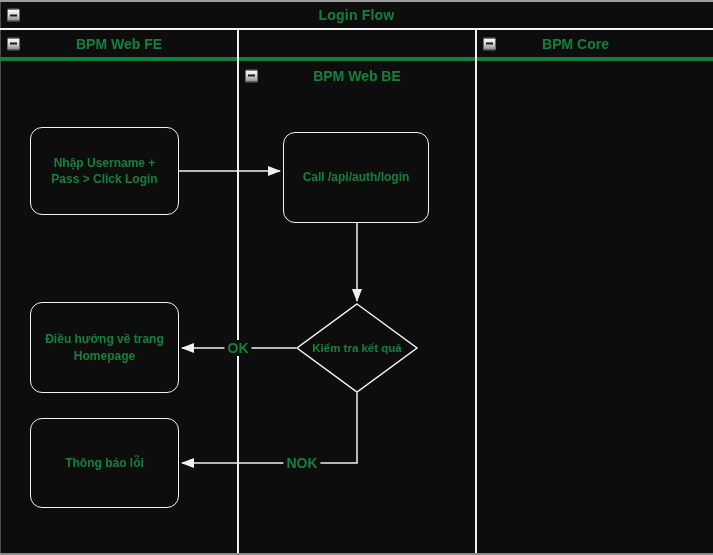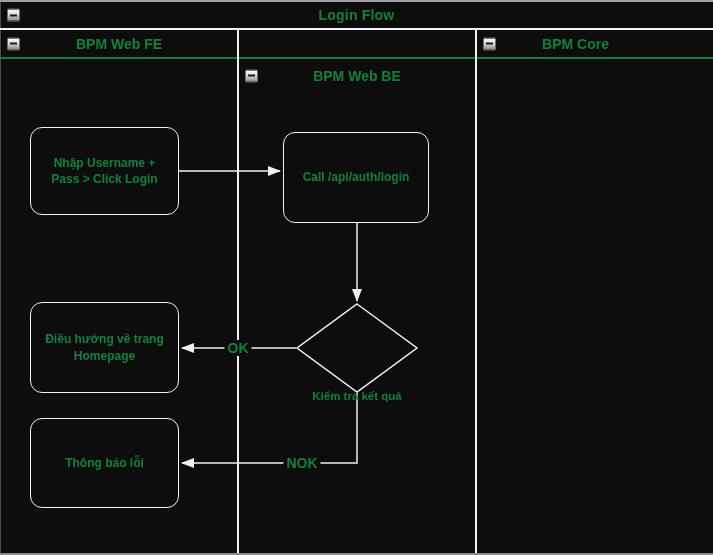--- a/index.html
+++ b/index.html
@@ -16,21 +16,21 @@
 
   .pool-title {
     position:absolute; left:0; top:2px; width:713px; height:26px;
     border-bottom:2px solid #f2f2f2; box-sizing:content-box;
     display:flex; align-items:center; justify-content:center;
   }
   .pool-title .title-text { font-weight:bold; font-size:14px; letter-spacing:.2px; }
 
   .lane-headers {
     position:absolute; left:0; top:30px; width:713px; height:27px;
-    border-bottom:2px solid #15803d; display:flex;
+    border-bottom:4px solid #15803d; display:flex;
   }
   .lane-header-cell {
     position:relative; height:100%;
     display:flex; align-items:center; justify-content:center;
     font-weight:bold; font-size:14px;
   }
   .lane-header-cell.w1 { width:238px; }
   .lane-header-cell.w2 { width:238px;margin-top:32px; }
   .lane-header-cell.w3 { width:199px; }
 
@@ -63,21 +63,21 @@
     text-align:center; font-weight:bold; font-size:12px; line-height:1.35;
     padding:4px 10px;
   }
   .node-input    { left:30px;  top:127px; width:149px; height:88px; }
   .node-call     { left:283px; top:132px; width:146px; height:91px; }
   .node-redirect { left:30px;  top:302px; width:149px; height:91px; }
   .node-error    { left:30px;  top:418px; width:149px; height:90px;border-radius:12px; }
 
   .diamond-label {
     position:absolute; left:357px; top:348px; transform:translate(-50%,-50%);
-    font-weight:bold; font-size:11.5px; white-space:nowrap;margin-top:48px;
+    font-weight:bold; font-size:11.5px; white-space:nowrap;
   }
 
   .edge-label {
     position:absolute; transform:translate(-50%,-50%);
     background:#0d0d0d; padding:0 3px;
     font-size:14px; font-weight:bold; white-space:nowrap;
   }
   .edge-label.ok  { left:238px; top:348px; }
   .edge-label.nok { left:302px; top:463px; }
 </style>

